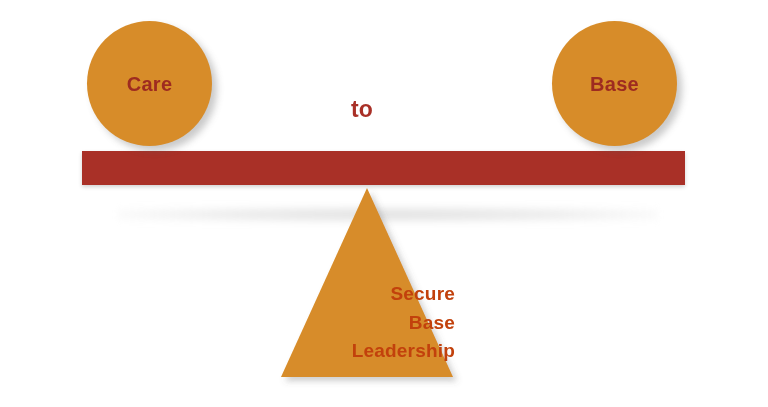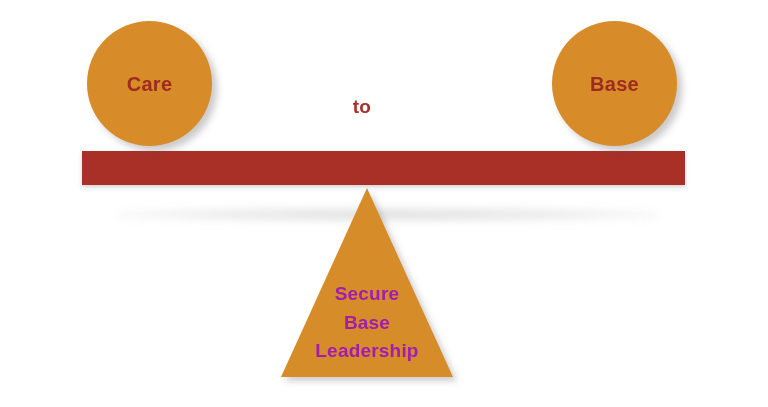--- a/index.html
+++ b/index.html
@@ -46,22 +46,22 @@
     display: block;
     width: 176px;
     height: 193px;
     overflow: visible;
   }
   .fulcrum-label {
     position: absolute;
     left: 0;
     top: 94px;
     width: 176px;
-    text-align: center;
-    color: #a21caf;
+    text-align: right;
+    color: #c2410c;
     font-weight: bold;
     font-size: 19px;
     line-height: 28.5px;
     letter-spacing: 0.2px;
     white-space: pre;
   }
 
   
   .beam {
     position: absolute;
@@ -97,21 +97,21 @@
 
   
   .connector {
     position: absolute;
     left: 330px;
     top: 96px;
     width: 64px;
     text-align: center;
     color: #A93027;
     font-weight: bold;
-    font-size: 19px;
+    font-size: 23px;
     letter-spacing: 0.2px;
   }
 </style>
 </head>
 <body>
 
 <div id="stage">
 
   <div class="beam-shadow"></div>
 

